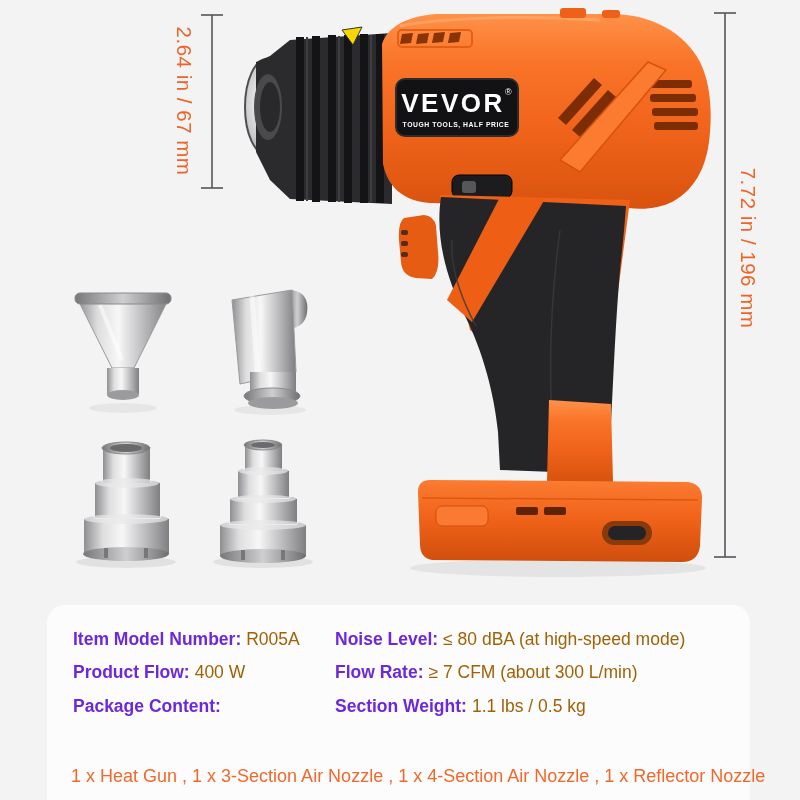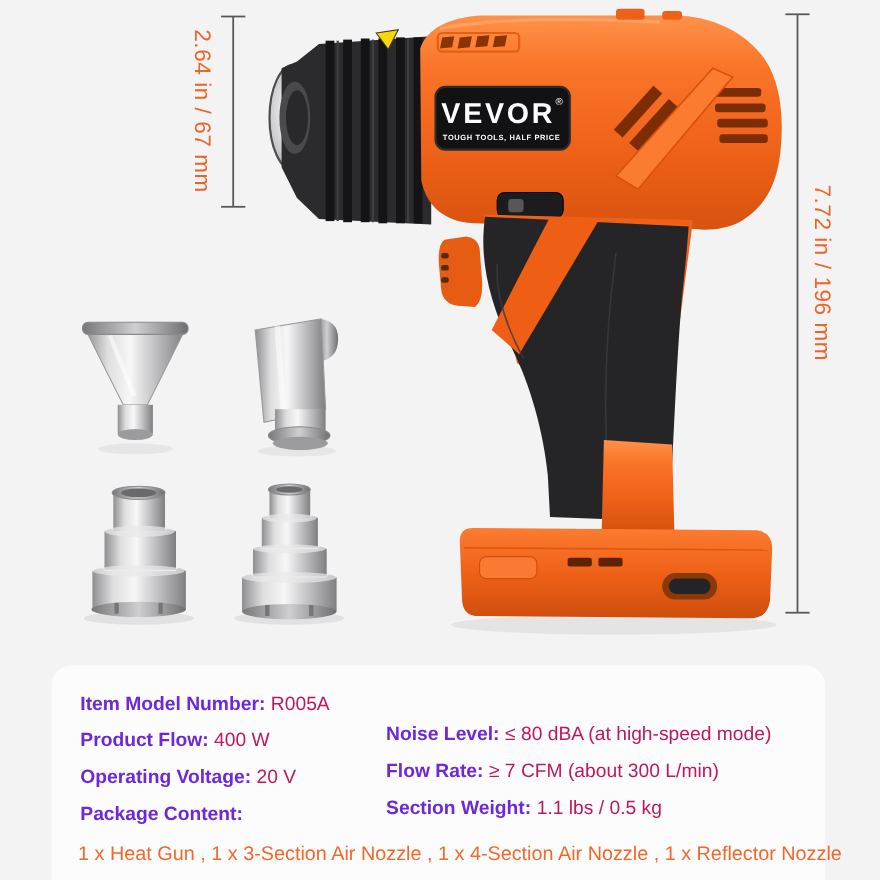--- a/index.html
+++ b/index.html
@@ -11,24 +11,24 @@
   .stage{position:absolute;inset:0;}
   .art{position:absolute;left:0;top:0;}
 
   
   .spec-panel{
     position:absolute;left:47px;top:605px;width:703px;height:195px;
     background:#fcfcfc;border-radius:18px 18px 0 0;
   }
   .spec-col{position:absolute;top:24px;white-space:nowrap;}
   .spec-col.left{left:26px;}
-  .spec-col.right{left:304px;margin-top:28px;}
+  .spec-col.right{left:288px;}
   .spec-row{height:33.4px;line-height:21px;font-size:17.5px;}
   .spec-row .lab{color:#6d28d9;font-weight:700;}
-  .spec-row .val{color:#be185d;font-weight:500;margin-left:5px;text-align:right;}
+  .spec-row .val{color:#a16207;font-weight:500;margin-left:5px;text-align:right;}
   .package-line{
     position:absolute;left:24px;top:161px;width:680px;
     font-size:18px;font-weight:500;color:#f2682a;white-space:nowrap;text-align:center;
   }
 
   
   .dim-label{font-size:20.5px;font-weight:500;fill:#ed6428;letter-spacing:.5px;}
   .badge-name{font-size:26px;font-weight:bold;fill:#ffffff;letter-spacing:2.5px;}
   .badge-reg{font-size:9px;fill:#ffffff;}
   .badge-tag{font-size:6.8px;font-weight:bold;fill:#ffffff;letter-spacing:.55px;}
@@ -233,23 +233,20 @@
 
   <div class="spec-panel">
     <div class="spec-col left">
       <div class="spec-row">
         <span class="lab">Item Model Number:</span><span class="val">R005A</span>
       </div>
       <div class="spec-row">
         <span class="lab">Product Flow:</span><span class="val">400 W</span>
       </div>
       <div class="spec-row">
-        <span class="lab">Operating Voltage:</span><span class="val">20 V</span>
-      </div>
-      <div class="spec-row">
         <span class="lab">Package Content:</span><span class="val"></span>
       </div>
     </div>
     <div class="spec-col right">
       <div class="spec-row">
         <span class="lab">Noise Level:</span><span class="val">≤ 80 dBA (at high-speed mode)</span>
       </div>
       <div class="spec-row">
         <span class="lab">Flow Rate:</span><span class="val">≥ 7 CFM (about 300 L/min)</span>
       </div>

